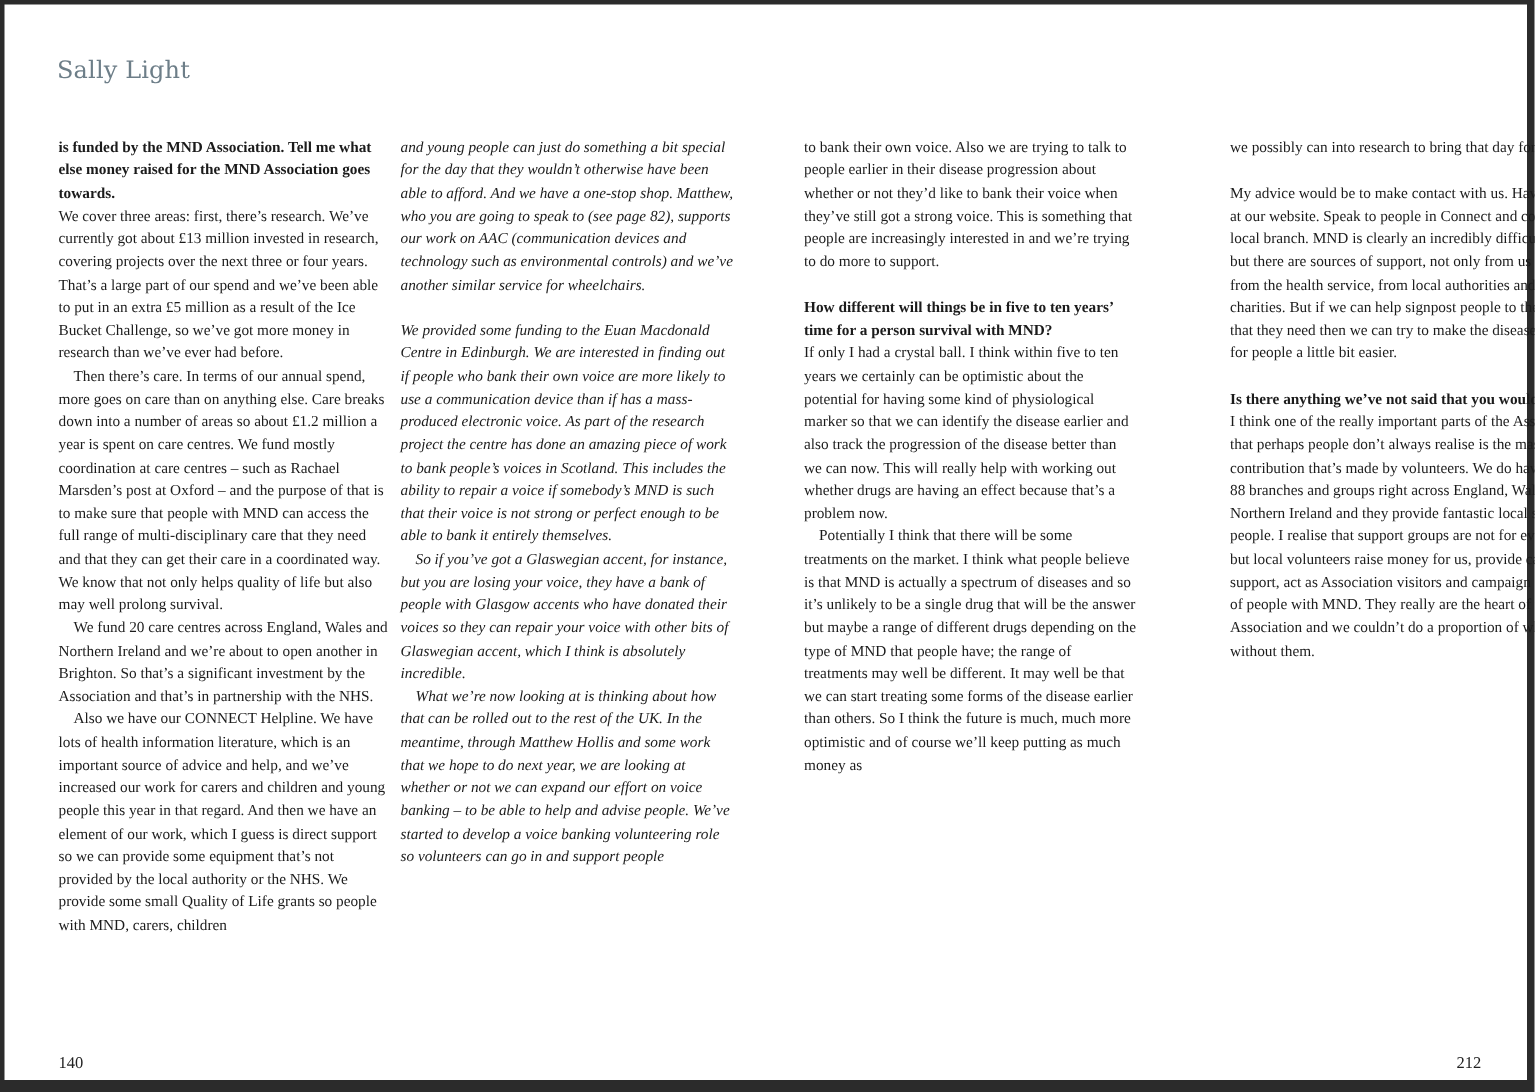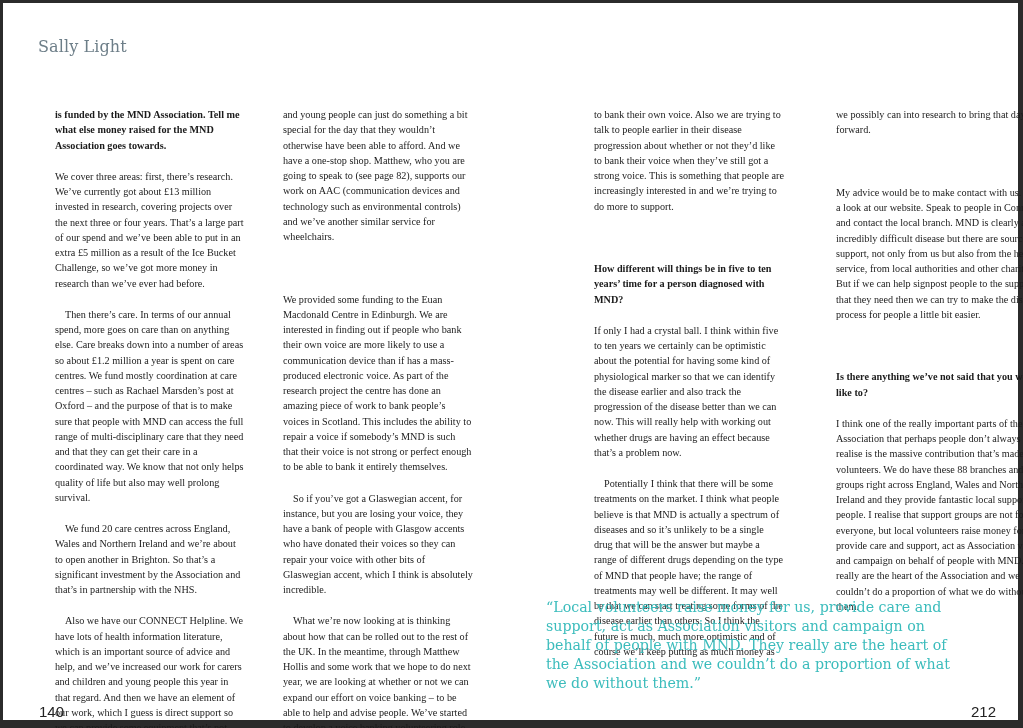--- a/index.html
+++ b/index.html
@@ -11,34 +11,34 @@
     position:absolute; left:3px; top:3px; width:1015px; height:717px; background:#ffffff;
   }
   .running-head {
     position:absolute; left:35px; top:34px; font-family:"DejaVu Serif", serif;
     font-size:16px; color:#6d7e88; letter-spacing:0.1px;
   }
   .col {
     position:absolute; top:88px; width:222px;
     font-family:"Liberation Serif", serif; font-size:10.2px; line-height:15.25px; color:#1b1b1b;
   }
-  .col p { margin:16px; }
+  .col p { margin:0; }
   .col p.indent { text-indent:10px; }
   .col p.q { font-weight:bold; }
   .col .gap { height:15.25px; }
   .c1 { left:36px; }
-  .c2 { left:264px; }
-  .c3 { left:575px; }
+  .c2 { left:264px;font-style:italic; }
+  .c3 { left:533px; }
   .c4 { left:817px; width:245px; }
   .pull-quote {
     position:absolute; left:543px; top:595px; width:420px;
     font-family:"DejaVu Serif", serif; font-size:14.2px; line-height:19px; color:#3bbcbc;
   }
   .folio {
-    position:absolute; top:700px; font-family:Liberation Sans, sans-serif; font-size:15px; color:#222;
+    position:absolute; top:700px; font-family:Liberation Serif, serif; font-size:11px; color:#222;
   }
   .folio-left { left:36px; }
   .folio-right { left:968px; }
 </style>
 </head>
 <body>
 
 <div class="spread">
   <div class="running-head">Sally Light</div>
 
@@ -52,30 +52,29 @@
   <div class="col c2">
       <p>and young people can just do something a bit special for the day that they wouldn’t otherwise have been able to afford. And we have a one-stop shop. Matthew, who you are going to speak to (see page 82), supports our work on AAC (communication devices and technology such as environmental controls) and we’ve another similar service for wheelchairs.</p>
       <div class="gap"></div>
       <p>We provided some funding to the Euan Macdonald Centre in Edinburgh. We are interested in finding out if people who bank their own voice are more likely to use a communication device than if has a mass-produced electronic voice. As part of the research project the centre has done an amazing piece of work to bank people’s voices in Scotland. This includes the ability to repair a voice if somebody’s MND is such that their voice is not strong or perfect enough to be able to bank it entirely themselves.</p>
       <p class="indent">So if you’ve got a Glaswegian accent, for instance, but you are losing your voice, they have a bank of people with Glasgow accents who have donated their voices so they can repair your voice with other bits of Glaswegian accent, which I think is absolutely incredible.</p>
       <p class="indent">What we’re now looking at is thinking about how that can be rolled out to the rest of the UK. In the meantime, through Matthew Hollis and some work that we hope to do next year, we are looking at whether or not we can expand our effort on voice banking – to be able to help and advise people. We’ve started to develop a voice banking volunteering role so volunteers can go in and support people</p>
     </div>
   <div class="col c3">
       <p>to bank their own voice. Also we are trying to talk to people earlier in their disease progression about whether or not they’d like to bank their voice when they’ve still got a strong voice. This is something that people are increasingly interested in and we’re trying to do more to support.</p>
       <div class="gap"></div>
-      <p class="q">How different will things be in five to ten years’ time for a person diagnosed with MND?</p>
+      <p class="q">How different will things be in five to ten years’ time for a person survival with MND?</p>
       <p>If only I had a crystal ball. I think within five to ten years we certainly can be optimistic about the potential for having some kind of physiological marker so that we can identify the disease earlier and also track the progression of the disease better than we can now. This will really help with working out whether drugs are having an effect because that’s a problem now.</p>
       <p class="indent">Potentially I think that there will be some treatments on the market. I think what people believe is that MND is actually a spectrum of diseases and so it’s unlikely to be a single drug that will be the answer but maybe a range of different drugs depending on the type of MND that people have; the range of treatments may well be different. It may well be that we can start treating some forms of the disease earlier than others. So I think the future is much, much more optimistic and of course we’ll keep putting as much money as</p>
     </div>
   <div class="col c4">
       <p>we possibly can into research to bring that day forward.</p>
       <div class="gap"></div>
       <p>My advice would be to make contact with us. Have a look at our website. Speak to people in Connect and contact the local branch. MND is clearly an incredibly difficult disease but there are sources of support, not only from us but also from the health service, from local authorities and other charities. But if we can help signpost people to the support that they need then we can try to make the disease process for people a little bit easier.</p>
       <div class="gap"></div>
       <p class="q">Is there anything we’ve not said that you would like to?</p>
       <p>I think one of the really important parts of the Association that perhaps people don’t always realise is the massive contribution that’s made by volunteers. We do have these 88 branches and groups right across England, Wales and Northern Ireland and they provide fantastic local support to people. I realise that support groups are not for everyone, but local volunteers raise money for us, provide care and support, act as Association visitors and campaign on behalf of people with MND. They really are the heart of the Association and we couldn’t do a proportion of what we do without them.</p>
     </div>
 
-  <div class="pull-quote">“Local volunteers raise money for us, provide care and support, act as Association visitors and campaign on behalf of people with MND. They really are the heart of the Association and we couldn’t do a proportion of what we do without them.”</div>
 
   <div class="folio folio-left">140</div>
   <div class="folio folio-right">212</div>
 </div>
 
 </body></html>

